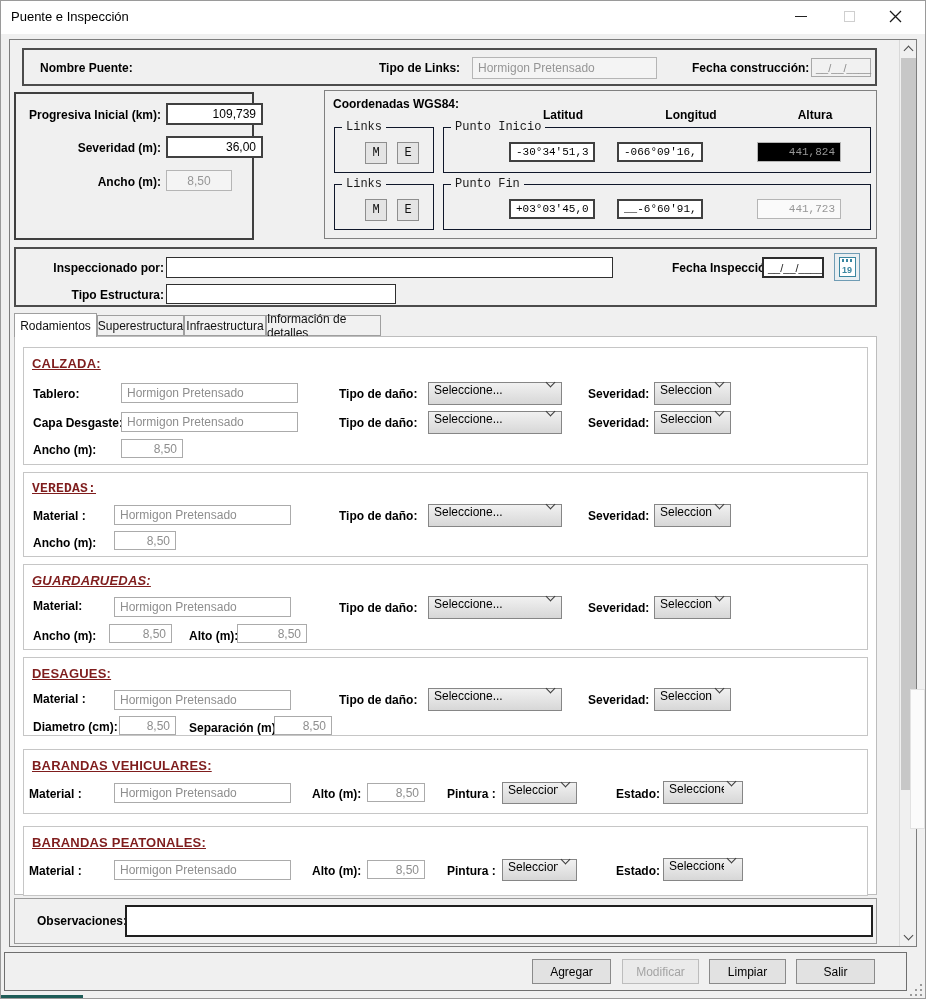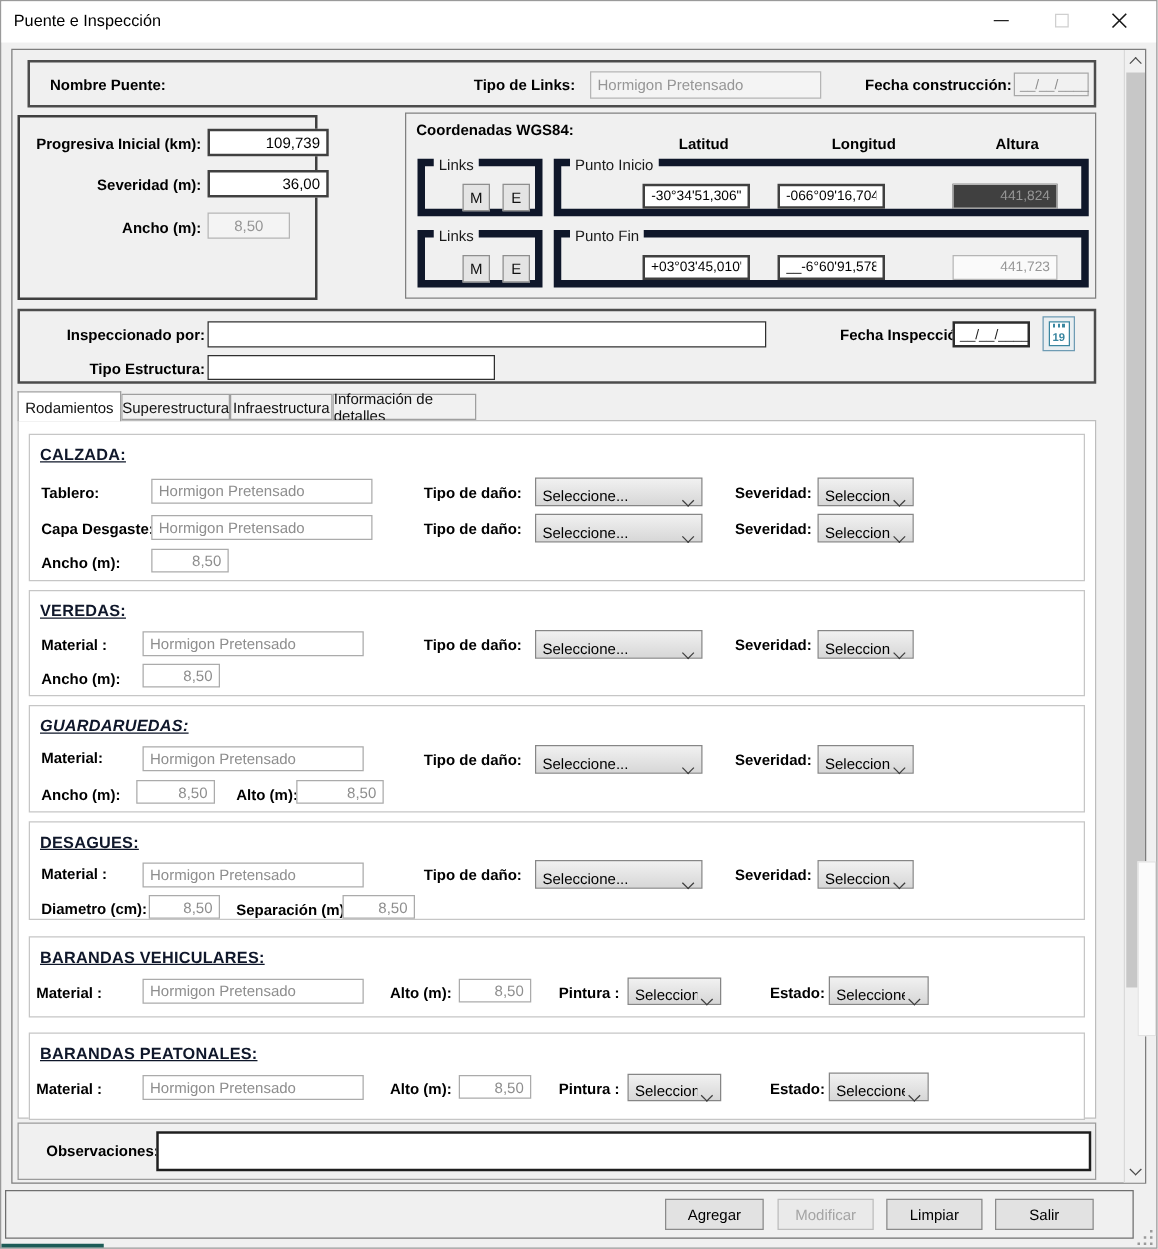--- a/index.html
+++ b/index.html
@@ -21,38 +21,38 @@
   .tb-strong { border:2px solid #404040; background:#fff; color:#000; }
   .tb-soft   { border:1px solid #ababab; background:#fff; color:#8e8e8e; }
   .tb-dis    { border:1px solid #b5b5b5; background:#f4f4f4; color:#969696; }
   .num { text-align:right; }
   .ctr { text-align:center; }
   .mask { position:absolute; font-size:11px; display:flex; align-items:center; padding:0 4px; white-space:nowrap; }
   .mask-dark { border:2px solid #2d2d2d; background:#fff; color:#222; }
   .mask-dis  { border:1px solid #a8a8a8; background:#f1f1f1; color:#8e8e8e; }
   
   .combo { position:absolute; border:1px solid #868686; background:linear-gradient(#f1f1f1,#d7d7d7);
-           display:flex; align-items:flex-end; justify-content:space-between; font-size:12px; color:#000; padding:0 5px; }
+           display:flex; align-items:flex-start; justify-content:space-between; font-size:12px; color:#000; padding:0 5px; }
   .combo .txt { overflow:hidden; white-space:nowrap; }
   .chev { width:7px; height:7px; border-right:1.4px solid #3c3c3c; border-bottom:1.4px solid #3c3c3c;
           transform:rotate(45deg); margin:-4px 2px 0 4px; flex:none; }
   
   .grp  { position:absolute; border:2px solid #4c4c4c; }
   .grp-thin { position:absolute; border:1px solid #808080; }
-  .fset { position:absolute; border:6px solid #0f172a; }
+  .fset { position:absolute; border:1px solid #0f172a;font-family:Liberation Mono, monospace; }
   .flegend { position:absolute; top:-8px; left:7px; background:#f0f0f0; padding:0 4px; font-size:12px; color:#1a1a1a; white-space:nowrap; }
   .mini-btn { position:absolute; width:22px; height:22px; background:#e4e4e4; border:1px solid #8e8e8e;
               font-size:12px; color:#111; display:flex; align-items:center; justify-content:center; }
   
   .tab { position:absolute; top:275px; height:21px; border:1px solid #9f9f9f; background:#f1f1f1;
          display:flex; align-items:center; justify-content:center; font-size:12px; color:#111; }
   .tab.active { top:273px; height:24px; background:#fff; border-bottom:0; z-index:3; }
   #tabpage { position:absolute; left:4px; top:296px; width:863px; height:559px; background:#fff; border:1px solid #bdbdbd; }
   .section { position:absolute; left:8px; width:845px; border:1px solid #c6c6c6; background:#fff; }
-  .stitle { position:absolute; font-size:13px; font-weight:bold; text-decoration:underline; letter-spacing:.2px; color:#0f172a; }
+  .stitle { position:absolute; font-size:13px; font-weight:bold; text-decoration:underline; letter-spacing:.2px; color:#7f1d1d; }
   
   .btn { position:absolute; height:25px; background:#e2e2e2; border:1px solid #8a8a8a;
          font-size:12px; color:#000; display:flex; align-items:center; justify-content:center; }
   .btn.disabled { color:#a4a4a4; border-color:#bdbdbd; background:#eaeaea; }
   
   #scrollpanel { position:absolute; left:8px; top:38px; width:908px; height:908px; border:1px solid #7d7d7d; background:#f0f0f0; }
   #vscroll { position:absolute; right:0; top:0; width:17px; height:100%; background:#f0f0f0; border-left:1px solid #d9d9d9; }
   .sb-arrow { position:absolute; left:0; width:17px; height:17px; display:flex; align-items:center; justify-content:center; }
   .sb-chev { width:7px; height:7px; border-right:1.6px solid #4a4a4a; border-bottom:1.6px solid #4a4a4a; }
   .up   { transform:rotate(-135deg); margin-top:4px; }
@@ -107,33 +107,33 @@
     <div class="lbl lbl-r" style="left:5px;top:47px;width:140px;">Severidad (m):</div>
     <input class="tb tb-strong num" style="left: 150px; top: 42px; width: 97px; height: 22px;" value="36,00">
     <div class="lbl lbl-r" style="left:5px;top:81px;width:140px;">Ancho (m):</div>
     <input class="tb tb-dis ctr" style="left: 150px; top: 76px; width: 66px; height: 21px;" value="8,50">
   </div>
 
   <div class="grp-thin" style="left:314px;top:50px;width:553px;height:149px;">
     <div class="lbl" style="left:8px;top:6px;">Coordenadas WGS84:</div>
     <div class="lbl" style="left:198px;top:17px;width:80px;text-align:center;">Latitud</div>
     <div class="lbl" style="left:326px;top:17px;width:80px;text-align:center;">Longitud</div>
-    <div class="lbl" style="left:426px;top:17px;width:80px;text-align:right;">Altura</div>
+    <div class="lbl" style="left:450px;top:17px;width:80px;text-align:center;">Altura</div>
 
     <div class="fset" style="left:9px;top:36px;width:100px;height:46px;">
       <div class="flegend">Links</div>
       <div class="mini-btn" style="left:30px;top:14px;">M</div>
       <div class="mini-btn" style="left:62px;top:14px;">E</div>
     </div>
 
     <div class="fset" style="left:118px;top:36px;width:428px;height:46px;">
       <div class="flegend">Punto Inicio</div>
       <input class="tb tb-strong num" style="left: 65px; top: 14px; width: 86px; height: 20px; font-size: 11px; border-width: 2px;" value="-30°34'51,306&quot;">
       <input class="tb tb-strong num" style="left: 173px; top: 14px; width: 86px; height: 20px; font-size: 11px;" value="-066°09'16,704&quot;">
-      <input class="tb tb-dis num" style="left: 313px; top: 14px; width: 84px; height: 20px; font-size: 11px; background: #404040;" value="441,824">
+      <input class="tb tb-dis num" style="left: 313px; top: 14px; width: 84px; height: 20px; font-size: 11px; background: #000000;" value="441,824">
     </div>
 
     <div class="fset" style="left:9px;top:93px;width:100px;height:46px;">
       <div class="flegend">Links</div>
       <div class="mini-btn" style="left:30px;top:14px;">M</div>
       <div class="mini-btn" style="left:62px;top:14px;">E</div>
     </div>
 
     <div class="fset" style="left:118px;top:93px;width:428px;height:46px;">
       <div class="flegend">Punto Fin</div>
@@ -196,21 +196,21 @@
       <div class="lbl" style="left:564px;top:68px;">Severidad:</div>
       <div class="combo" style="left:630px;top:63px;width:77px;height:23px;">
         <span class="txt">Seleccione.</span>
         <span class="chev"></span>
       </div>
       <div class="lbl" style="left:9px;top:95px;">Ancho (m):</div>
       <input class="tb tb-soft num" style="left: 97px; top: 91px; width: 62px; height: 19px;" value="8,50">
     </div>
 
     <div class="section" style="top:135px;height:85px;">
-      <div class="stitle" style="left:8px;top:8px;">VEREDAS:</div>
+      <div class="stitle" style="left:8px;top:8px;font-family:Liberation Mono, monospace;">VEREDAS:</div>
       <div class="lbl" style="left:9px;top:36px;">Material :</div>
       <input class="tb tb-soft" style="left: 90px; top: 32px; width: 177px; height: 20px;" value="Hormigon Pretensado">
       <div class="lbl" style="left:315px;top:36px;">Tipo de daño:</div>
       <div class="combo" style="left:404px;top:31px;width:134px;height:23px;">
         <span class="txt">Seleccione...</span>
         <span class="chev"></span>
       </div>
       <div class="lbl" style="left:564px;top:36px;">Severidad:</div>
       <div class="combo" style="left:630px;top:31px;width:77px;height:23px;">
         <span class="txt">Seleccione.</span>

